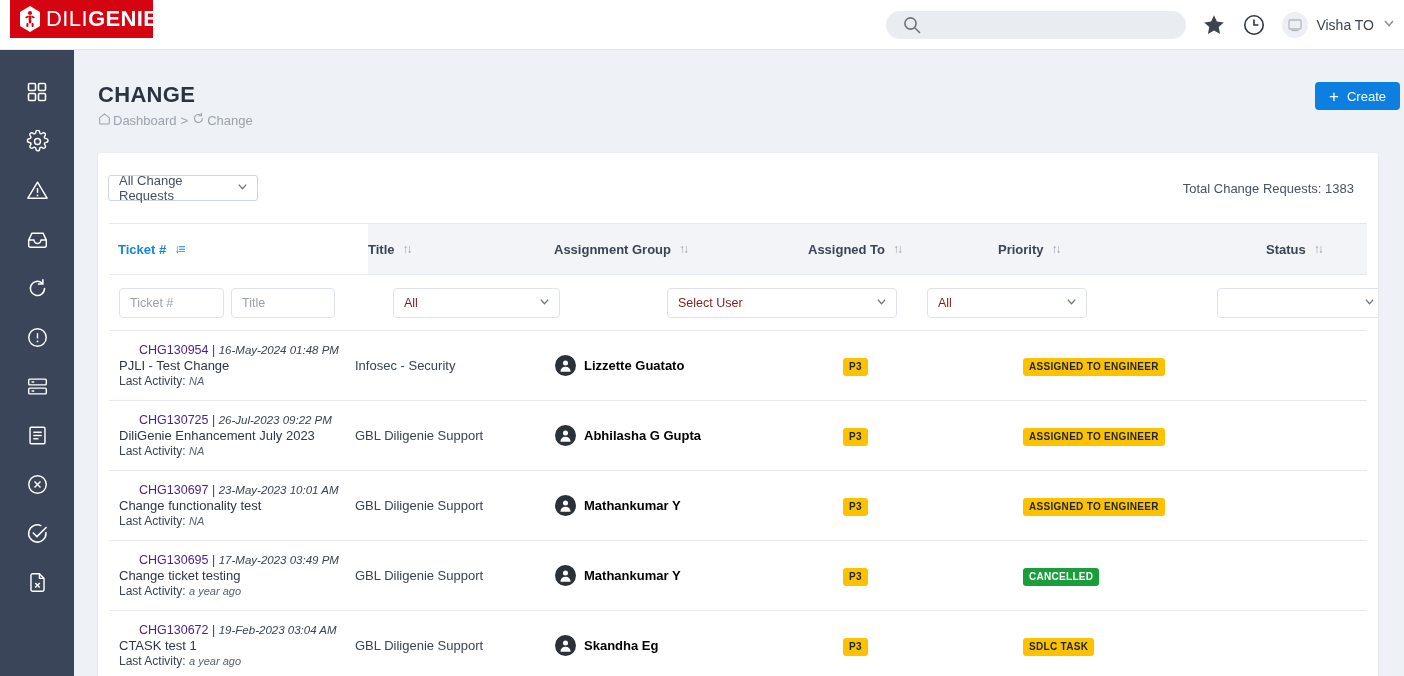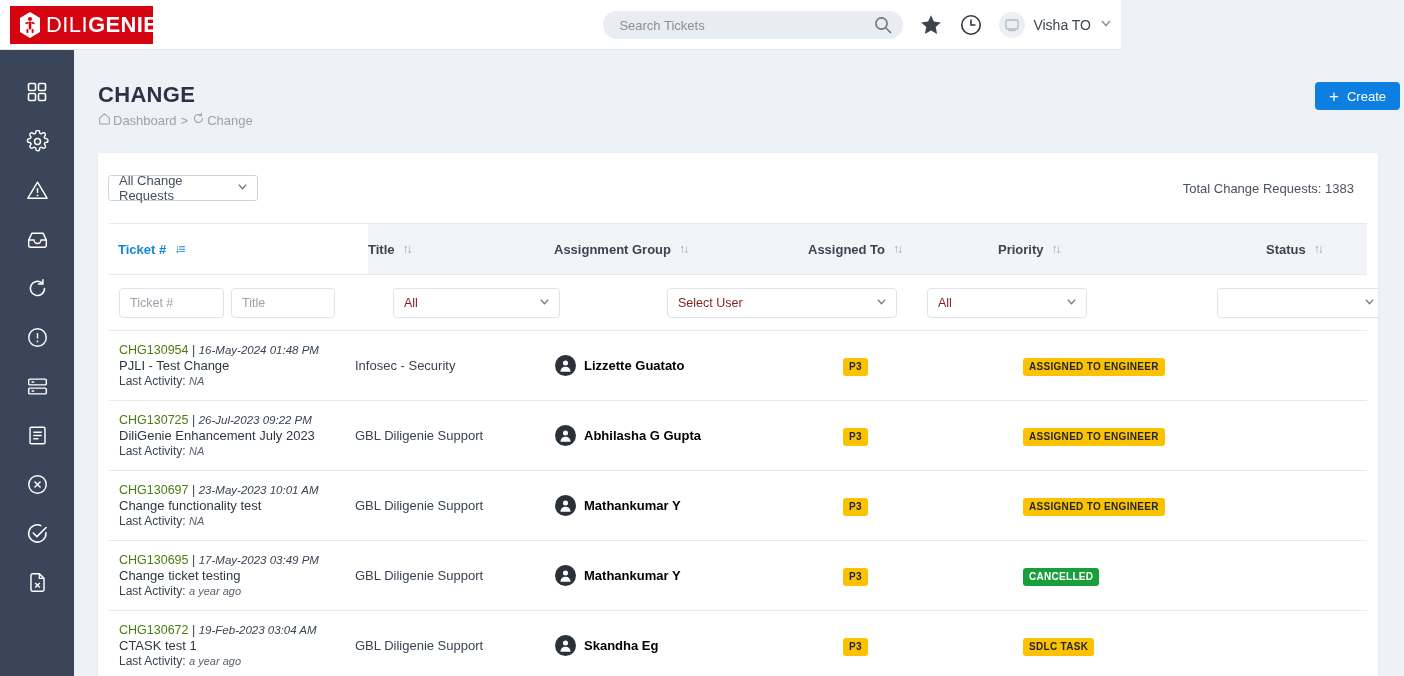--- a/index.html
+++ b/index.html
@@ -6,24 +6,24 @@
   html, body {
     width: 1404px; height: 676px;
     font-family: "Liberation Sans", sans-serif;
     background: #eef1f5;
     overflow: hidden;
   }
 
   
   .topbar {
     position: absolute; top: 0; left: 0;
-    width: 1121px; height: 50px;
+    width: 1404px; height: 50px;
     background: #ffffff;
     border-bottom: 1px solid #e3e6ea;
-    display: flex; align-items: center;
+    display: flex; align-items: flex-start;
   }
   .logo-box {
     margin-left: 10px;
     width: 143px; height: 38px;
     background: #d40511;
     display: flex; align-items: center; gap: 4px;
     padding-left: 8px;
   }
   .logo-badge {
     width: 26px; height: 30px;
@@ -161,21 +161,21 @@
   .c5 { width: 268px; flex: none; }
   .c6 { width: 98px; flex: none; }
 
   .rows { overflow: hidden; }
   .row {
     display: flex; align-items: center; height: 70px;
     margin: 0 11px; border-bottom: 1px solid #e6e9ed;
   }
   .cell-ticket { display: flex; flex-direction: column; gap: 1px; padding-left: 10px; }
   .tl1 { font-size: 12.5px; color: #3a4452; }
-  .tnum { color: #4d7c0f; cursor: pointer; }
+  .tnum { color: #4c1d95; cursor: pointer; margin-left: 20px; }
   .tdate { font-style: italic; color: #3a4452; font-size: 11.5px; }
   .tl2 { font-size: 13px; color: #2f3743; }
   .tl3 { font-size: 12px; color: #3a4452; }
   .tl3 i { font-size: 11px; color: #5a6270; }
 
   .cell-group { font-size: 13px; color: #3a4452; }
   .cell-user { display: flex; align-items: center; gap: 8px; }
   .avatar-sm {
     width: 21px; height: 21px; border-radius: 50%;
     background: #2b3138; display: flex; align-items: center; justify-content: center;
@@ -212,21 +212,20 @@
         </g>
       </svg>
     </span>
     <span class="logo-text">
       <span class="light">DILI</span><span class="bold">GENIE</span>
     </span>
   </div>
 
   <div class="header-right">
     <div class="search-wrap">
-      <input class="search-input" type="text" placeholder="Search Tickets" style="">
       <span class="icon-btn">
         <svg width="20" height="20" viewBox="0 0 20 20" fill="none" stroke="#6d747c" stroke-width="1.6">
           <circle cx="8.5" cy="8.5" r="5.6"></circle>
             <line x1="12.7" y1="12.7" x2="18" y2="18"></line>
         </svg>
       </span>
     </div>
 
     <span class="icon-btn">
       <svg width="24" height="24" viewBox="0 0 24 24" fill="#3d444d">

